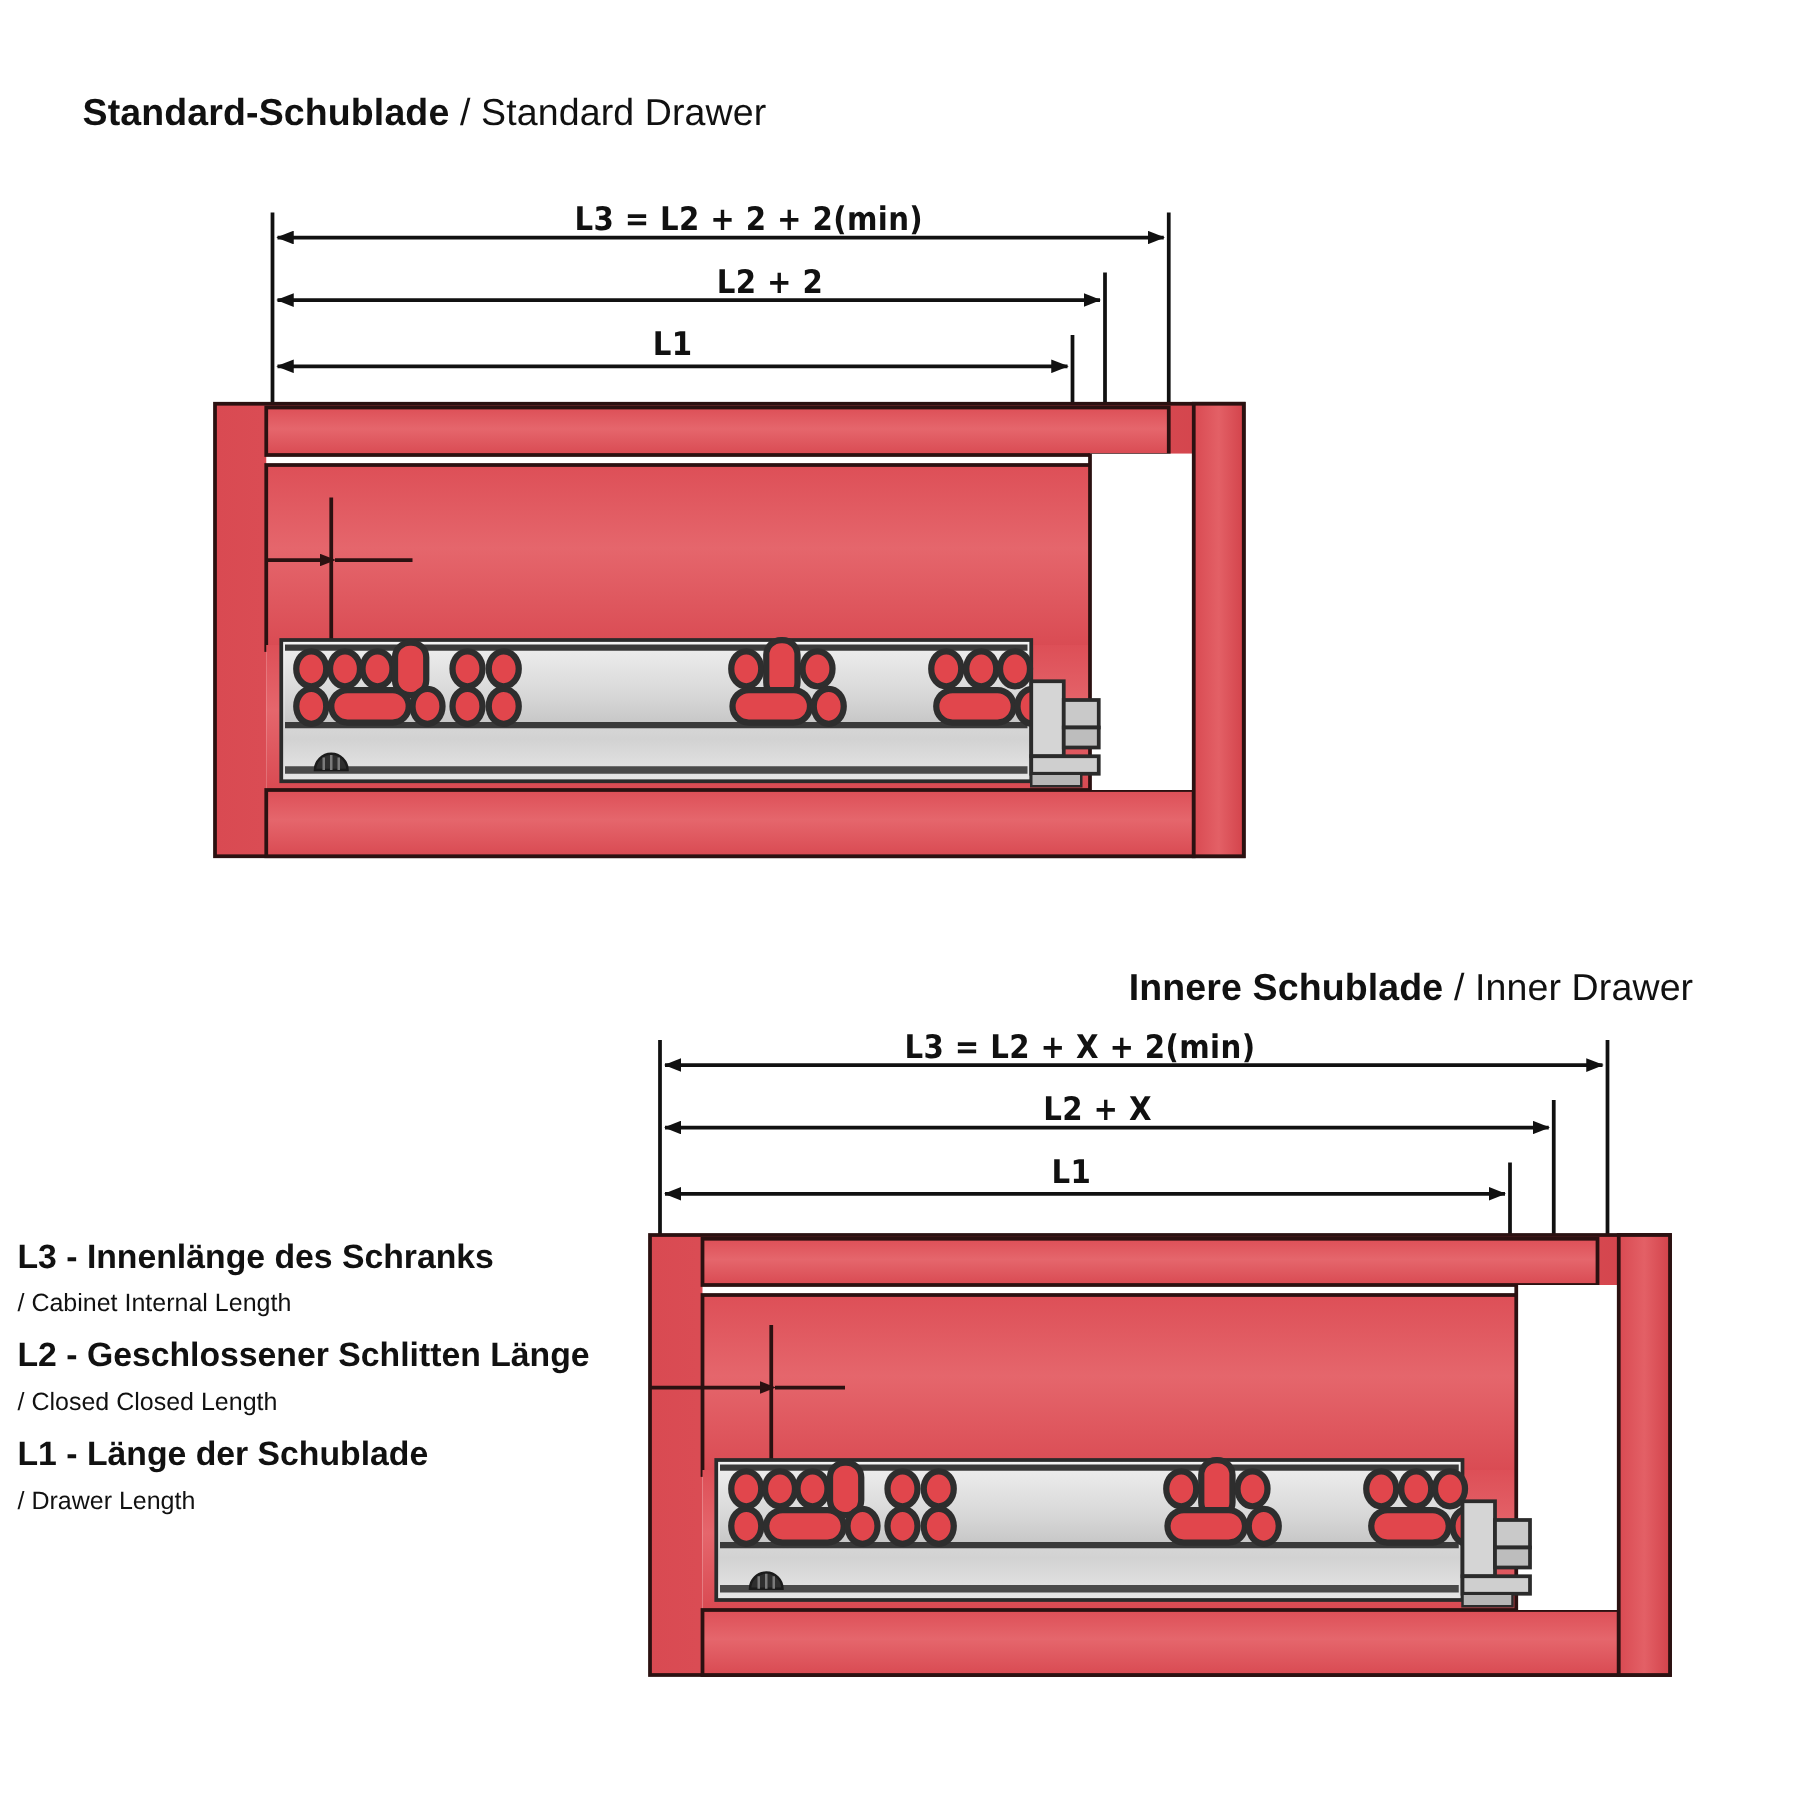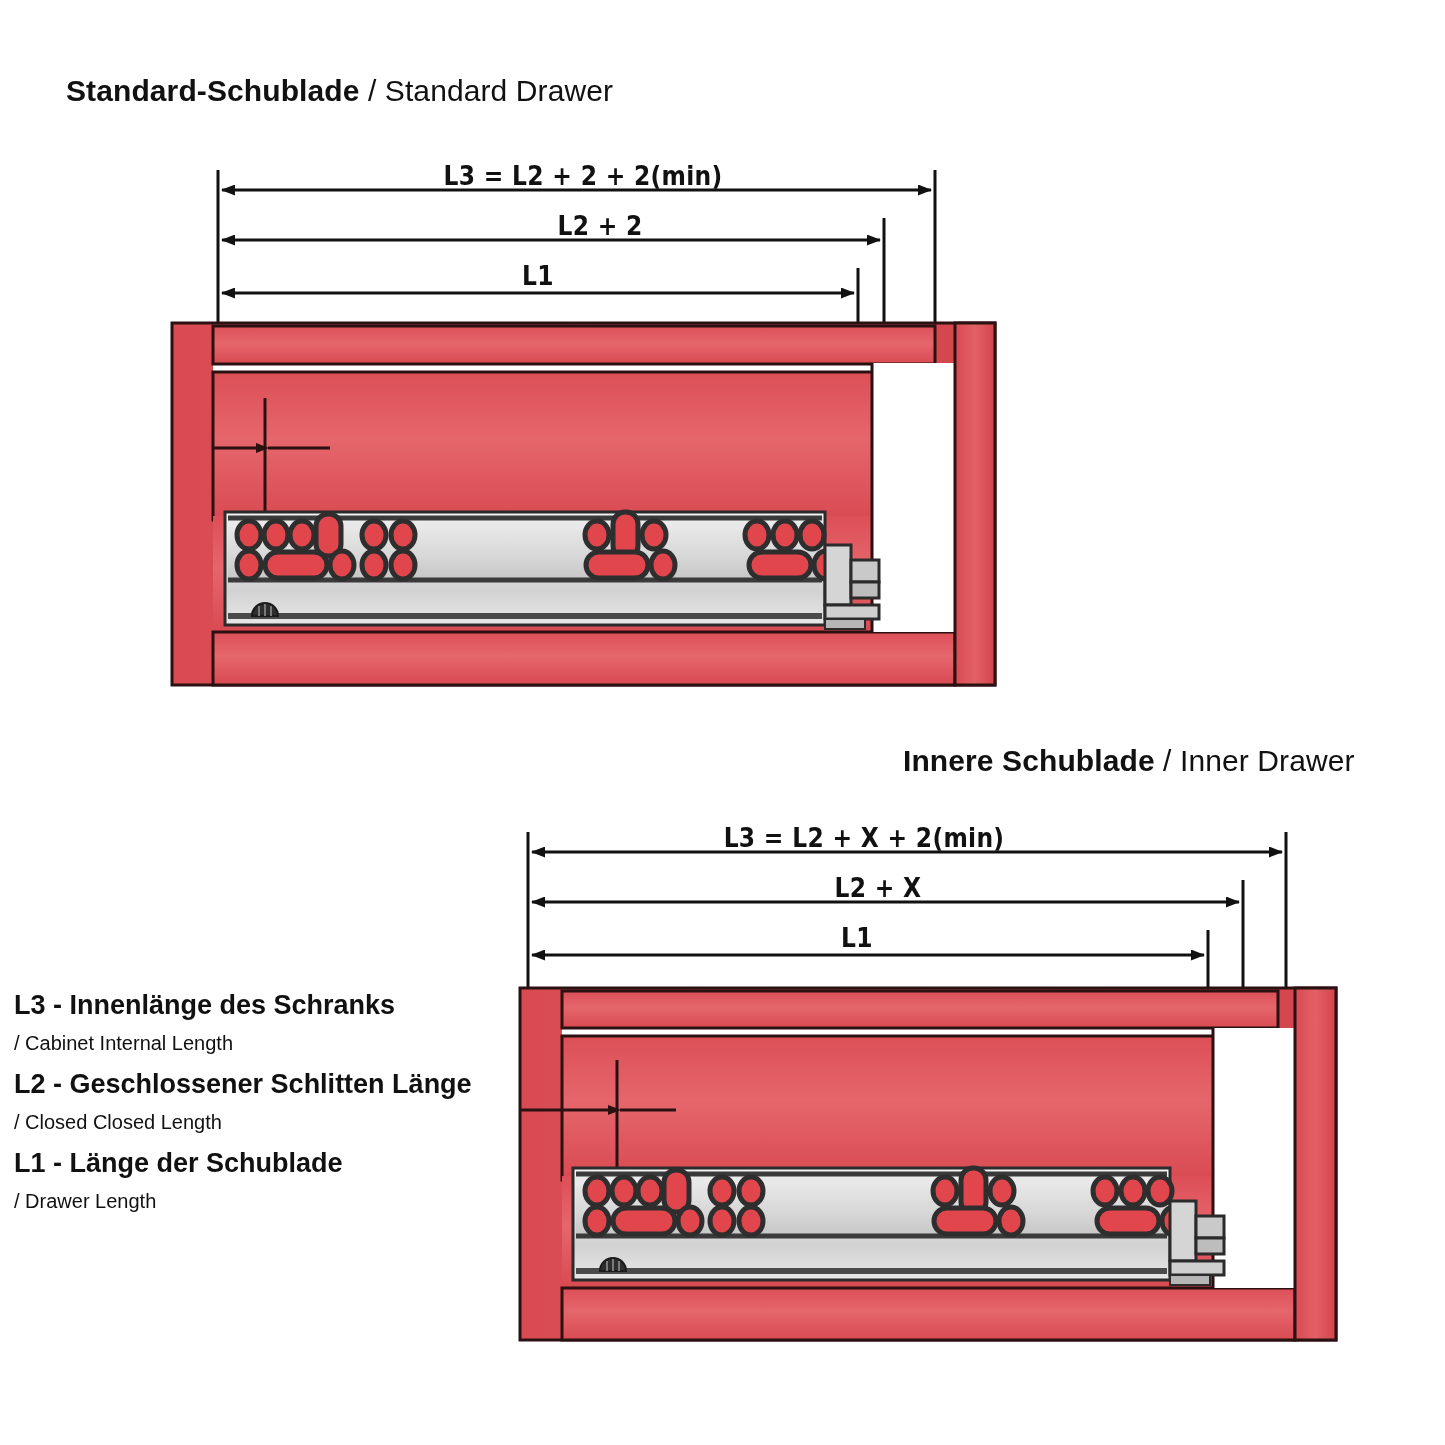--- a/index.html
+++ b/index.html
@@ -25,22 +25,22 @@
 
   svg{position:absolute;left:0;top:0;overflow:visible;}
 </style>
 </head>
 <body>
 
 <div class="sec-title" style="left:48px;top:74px;margin-left:18px;">
   <span class="de">Standard-Schublade</span><span class="en"> / </span><span class="en">Standard Drawer</span>
 </div>
 
-<div class="dimlabel" style="left:218px;top:161px;width:730px;">L3 = L2 + 2 + 2(min)</div>
-<div class="dimlabel" style="left:218px;top:211px;width:764px;">L2 + 2</div>
+<div class="dimlabel" style="left:218px;top:161px;width:730px;padding-left:16px;">L3 = L2 + 2 + 2(min)</div>
+<div class="dimlabel" style="left:218px;top:211px;width:764px;padding-left:16px;">L2 + 2</div>
 <div class="dimlabel" style="left:218px;top:261px;width:640px;">L1</div>
 <div class="gaplabel" style="left:278px;top:419px;">2</div>
 
 <svg width="1445" height="1445">
   <defs>
     <linearGradient id="redgradT" x1="0" y1="0" x2="0" y2="1">
       <stop offset="0%" stop-color="#dd4f57"></stop>
       <stop offset="45%" stop-color="#e5666c"></stop>
       <stop offset="100%" stop-color="#d94a52"></stop>
     </linearGradient>
@@ -158,21 +158,21 @@
     <g>
       <rect x="825" y="545" width="26" height="60" fill="#d5d5d5" stroke="#2b2b2b" stroke-width="3"></rect>
       <rect x="851" y="560" width="28" height="22" fill="#c9c9c9" stroke="#2b2b2b" stroke-width="3"></rect>
       <rect x="851" y="582" width="28" height="16" fill="#bdbdbd" stroke="#2b2b2b" stroke-width="3"></rect>
       <rect x="825" y="605" width="54" height="14" fill="#cfcfcf" stroke="#2b2b2b" stroke-width="3"></rect>
       <rect x="825" y="619" width="40" height="10" fill="#b6b6b6" stroke="#2b2b2b" stroke-width="2"></rect>
     </g>
   </g>
 </svg>
 
-<div class="sec-title" style="left:903px;top:744px;">
+<div class="sec-title" style="left:903px;top:774px;">
   <span class="de">Innere Schublade</span><span class="en"> / </span><span class="en">Inner Drawer</span>
 </div>
 
 <div class="dimlabel" style="left:528px;top:823px;width:672px;">L3 = L2 + X + 2(min)</div>
 <div class="dimlabel" style="left:528px;top:873px;width:700px;">L2 + X</div>
 <div class="dimlabel" style="left:528px;top:923px;width:658px;">L1</div>
 <div class="gaplabel" style="left:631px;top:1081px;">X</div>
 
 <svg width="1445" height="1445">
 

